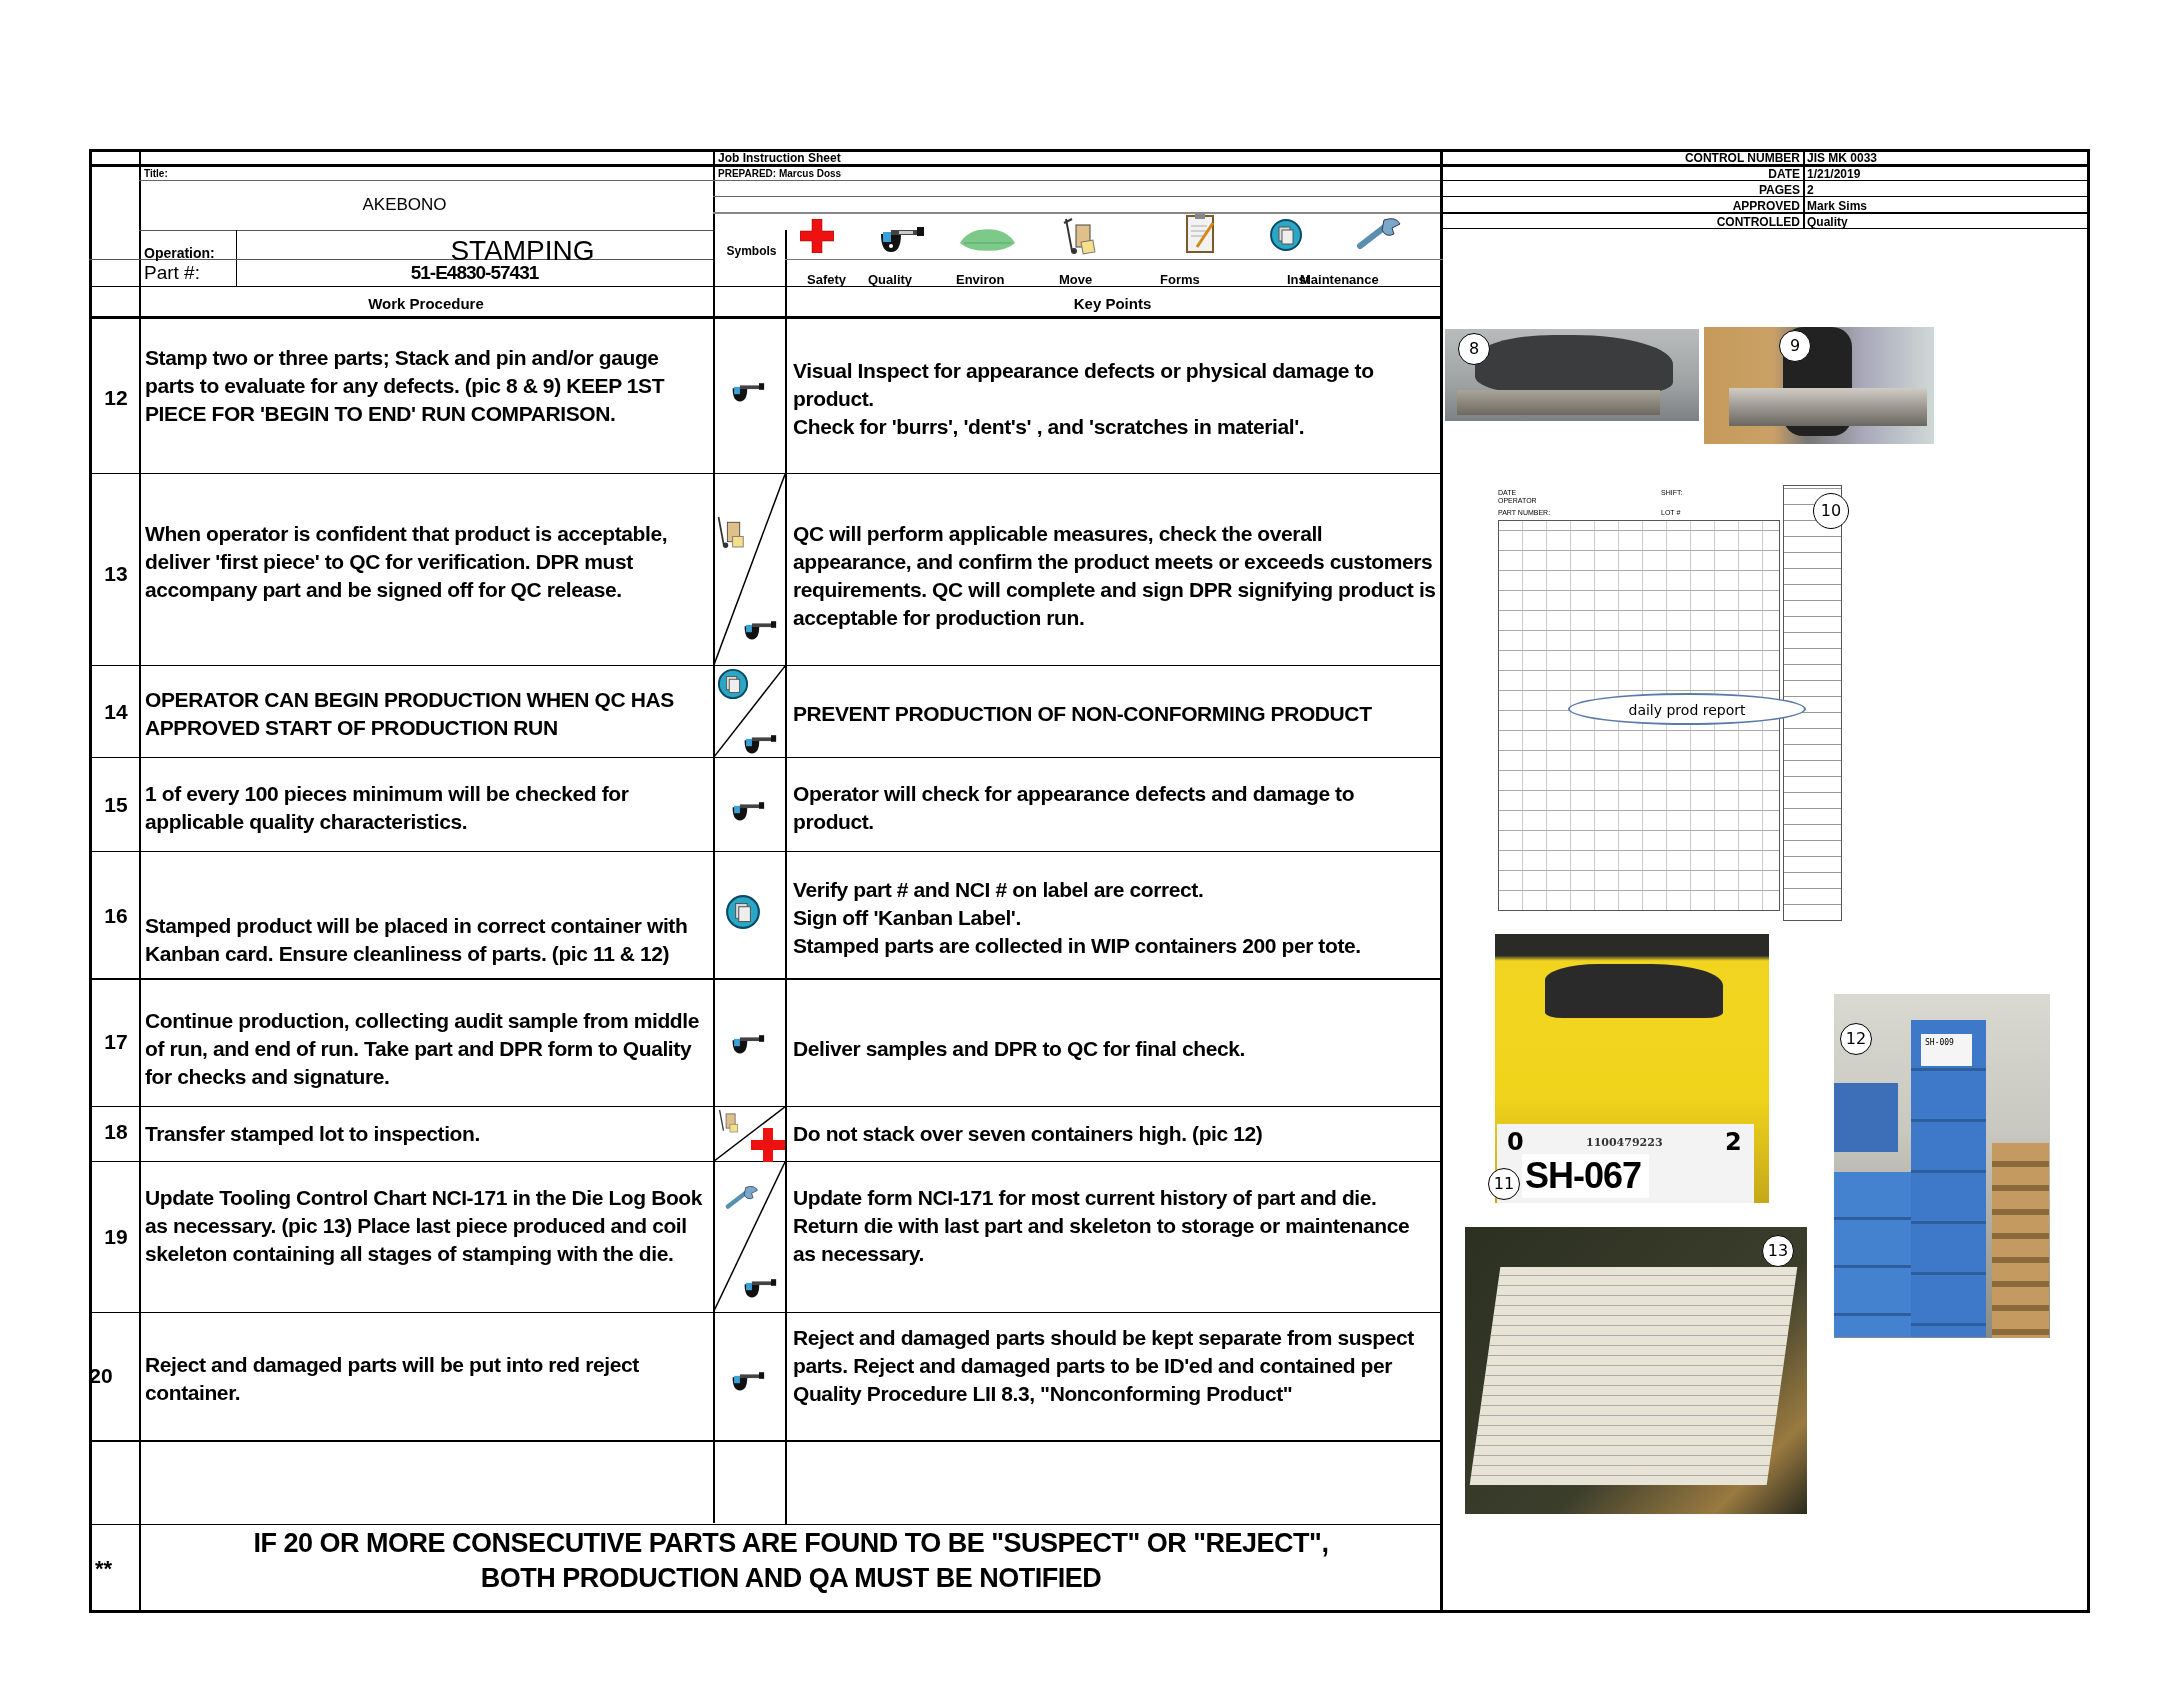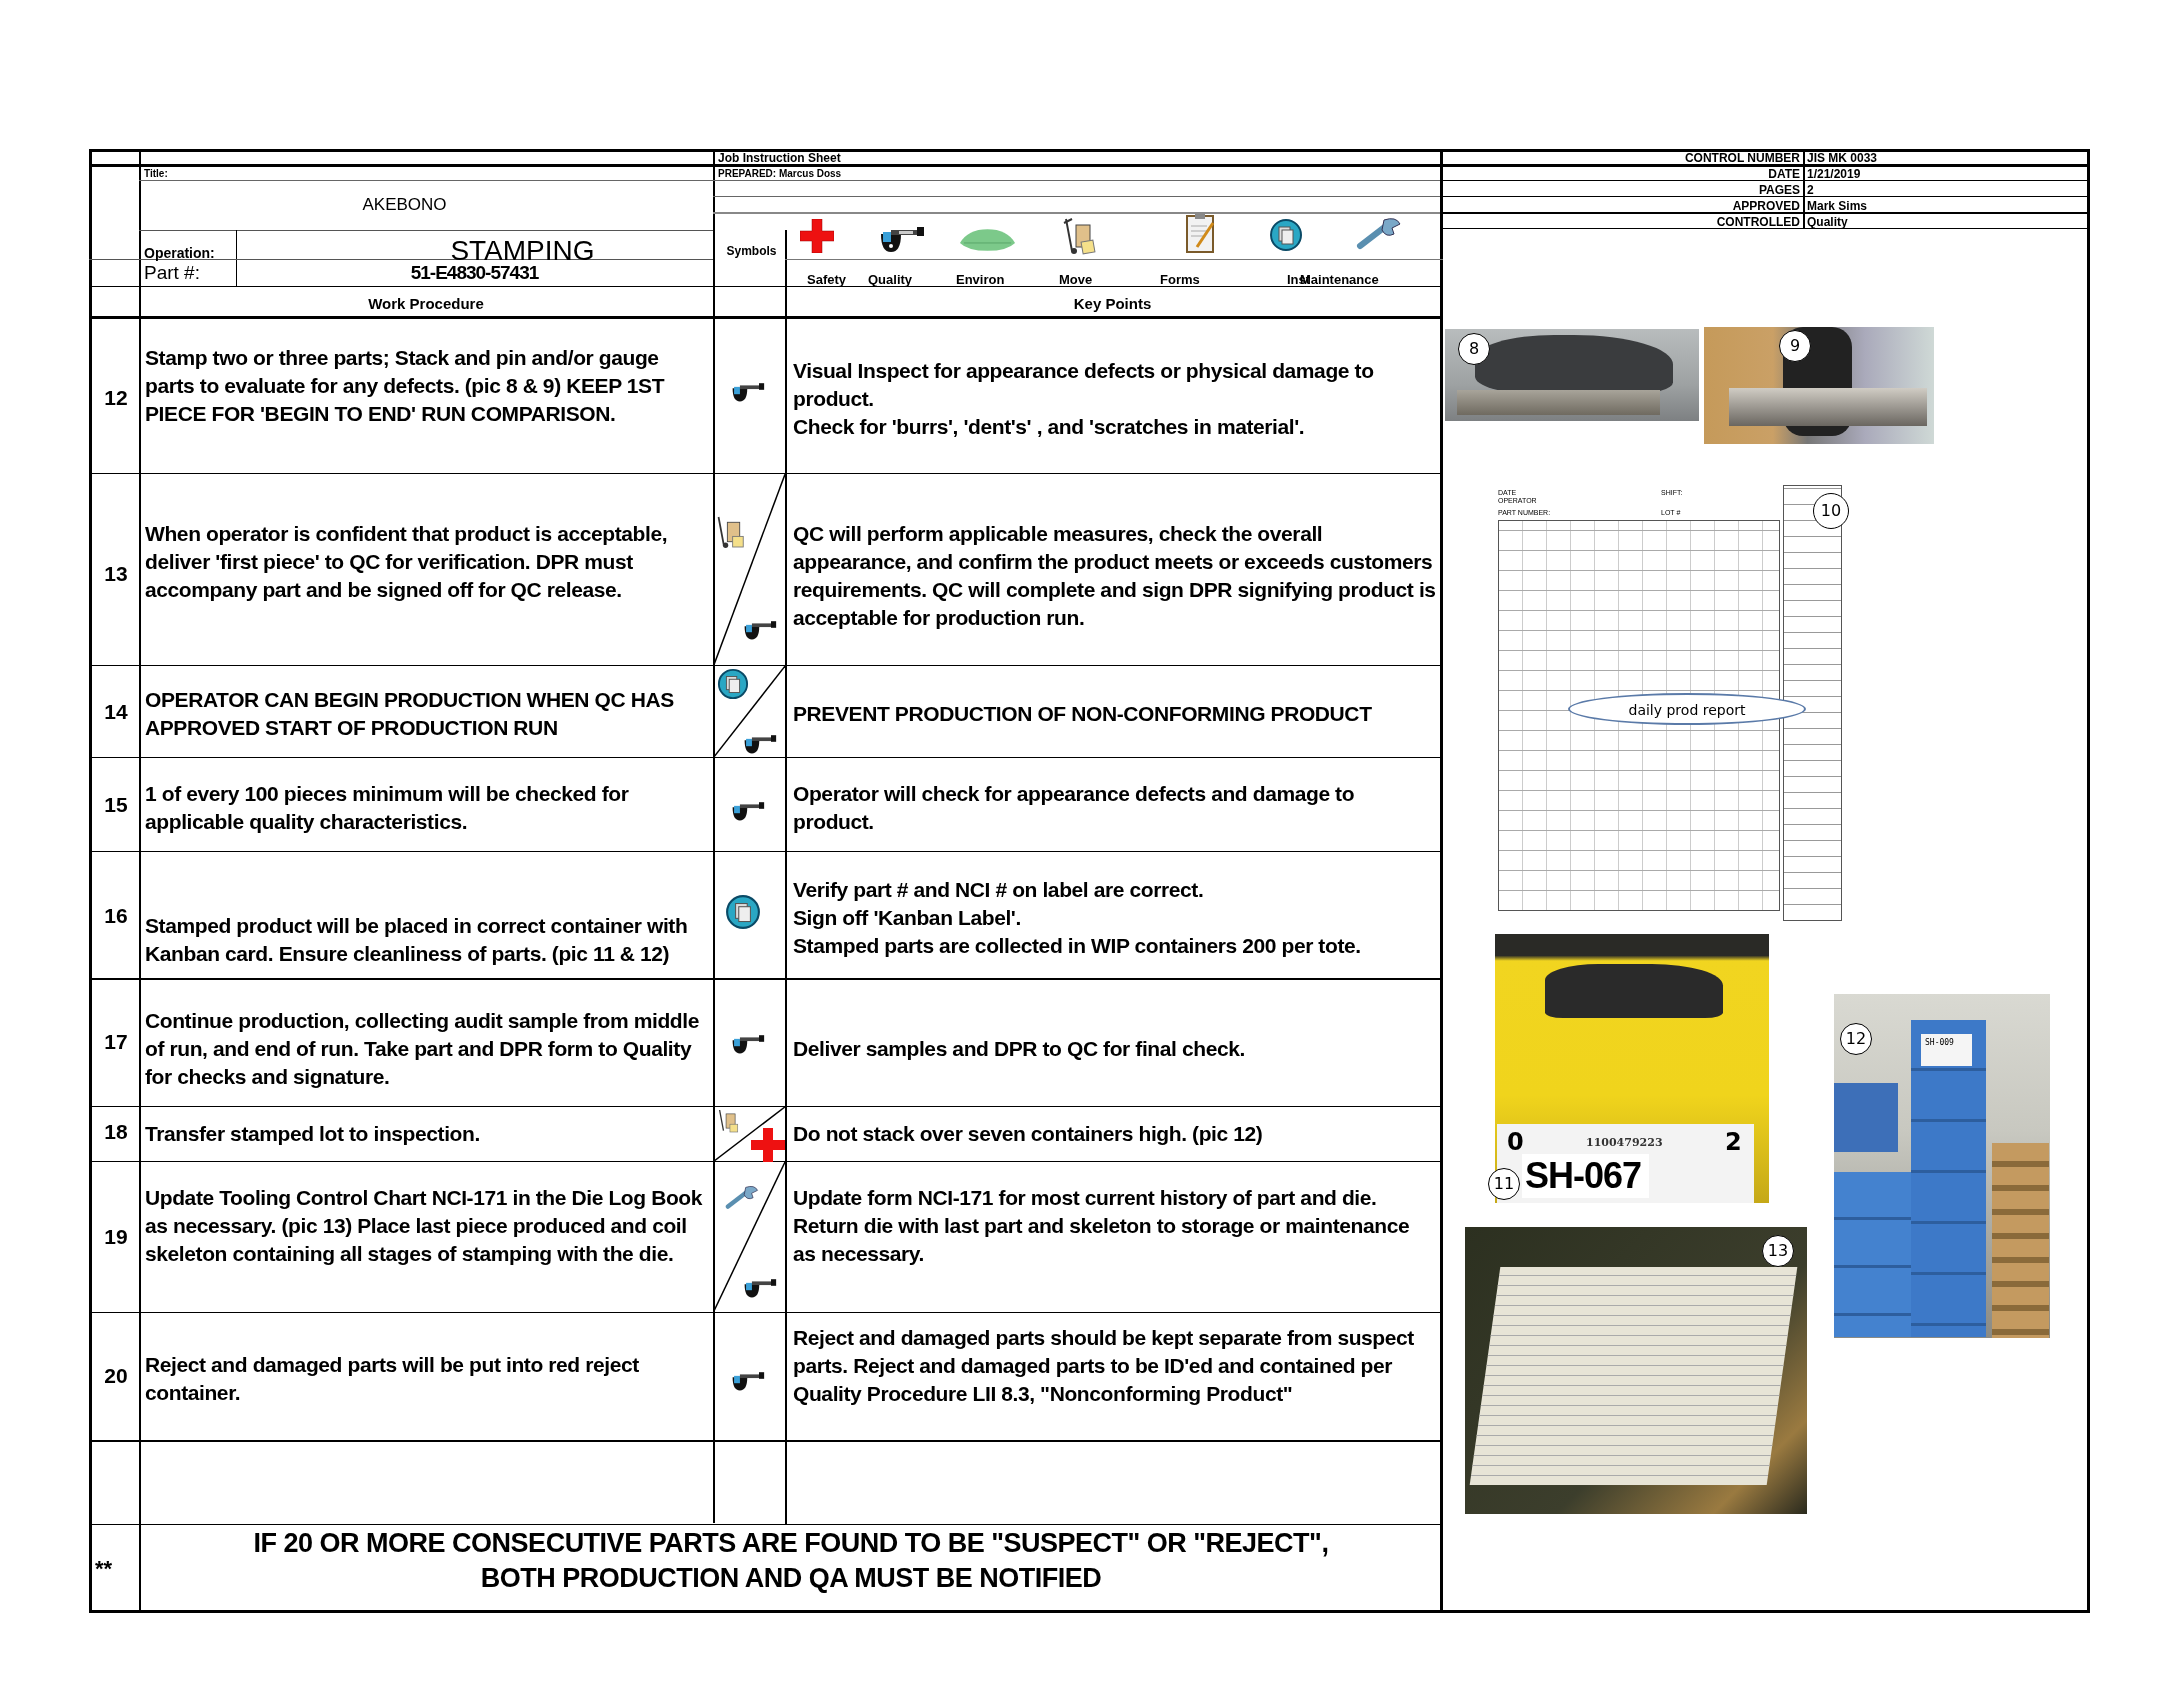--- a/index.html
+++ b/index.html
@@ -167,21 +167,21 @@
 
 <div class="num" style="left:91px;top:1120px;">18</div>
 <div class="cell-text" style="left:145px;top:1120px;width:566px;">Transfer stamped lot to inspection.</div>
 <div class="cell-text" style="left:793px;top:1120px;width:644px;">Do not stack over seven containers high. (pic 12)</div>
 
 <div class="num" style="left:91px;top:1225px;">19</div>
 <div class="cell-text" style="left:145px;top:1184px;width:566px;">Update Tooling Control Chart NCI-171 in the Die Log Book as necessary. (pic 13)  Place last piece produced and coil skeleton containing all stages of stamping with the die.</div>
 <div class="cell-text" style="left:793px;top:1184px;width:644px;white-space:pre-line;">Update form NCI-171 for most current history of part and die.
 Return die with last part and skeleton to storage or maintenance as necessary.</div>
 
-<div class="num" style="left:91px;top:1364px;">20</div>
+<div class="num" style="left:76px;top:1364px;">20</div>
 <div class="cell-text" style="left:145px;top:1351px;width:566px;">Reject and damaged parts will be put into red reject container.</div>
 <div class="cell-text" style="left:793px;top:1324px;width:644px;">Reject and damaged parts should be kept separate from suspect parts.  Reject and damaged parts to be ID'ed and contained per Quality Procedure LII 8.3, "Nonconforming Product"</div>
 
 <svg class="icon" style="left:729px;top:381px;" width="38" height="22" viewBox="0 0 50 30">
     <path d="M4 10 Q4 28 14 28 Q24 28 24 10 Z" fill="#111"></path>
     <rect x="6" y="8" width="8" height="10" fill="#3aa0d8"></rect>
     <rect x="14" y="6" width="26" height="5" fill="#444"></rect>
     <rect x="40" y="3" width="7" height="9" fill="#111"></rect>
   </svg>
 

